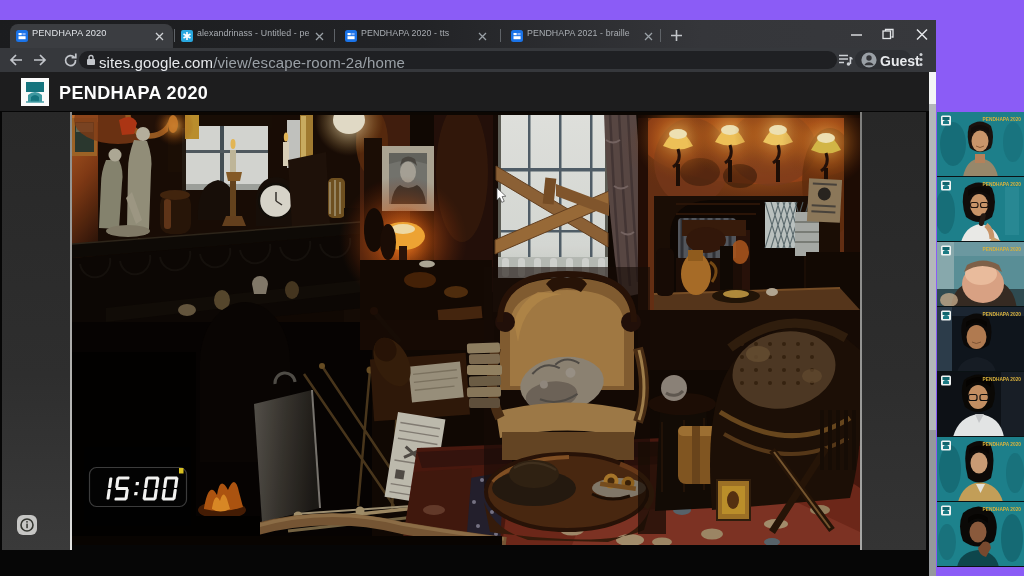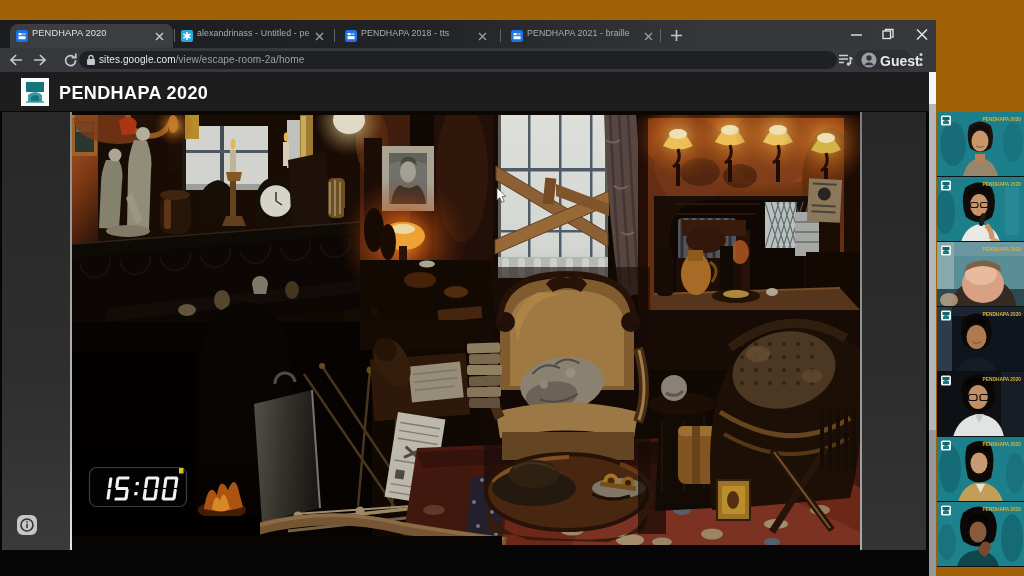--- a/index.html
+++ b/index.html
@@ -1,22 +1,22 @@
 <!DOCTYPE html>
 <html><head><meta charset="utf-8"><style>
 *{margin:0;padding:0;box-sizing:border-box}
 html,body{width:1024px;height:576px;background:#000;overflow:hidden;font-family:"Liberation Sans",sans-serif}
-.stage{position:absolute;left:0;top:0;width:1024px;height:576px;background:#a16207}
+.stage{position:absolute;left:0;top:0;width:1024px;height:576px;background:#8b5cf6}
 .tabbar{position:absolute;left:0;top:20px;width:936px;height:28px;background:linear-gradient(90deg,#1b1c1e 0%,#222326 45%,#35363a 75%,#37383c 100%)}
 .tab-active{position:absolute;left:10px;top:4px;width:163px;height:24px;background:#3b3d41;border-radius:8px 8px 0 0}
 .tabtxt{position:absolute;top:8px;font-size:8.8px;letter-spacing:0.1px;white-space:nowrap;overflow:hidden}
 .toolbar{position:absolute;left:0;top:48px;width:936px;height:23.5px;background:#36383c}
 .urlpill{position:absolute;left:79px;top:2.5px;width:758px;height:18.5px;border-radius:9.5px;background:#1f2023}
 .guestpill{position:absolute;left:855px;top:2px;width:56px;height:19px;border-radius:9.5px;background:#2d2f33}
-.url{position:absolute;left:99px;top:5.5px;font-size:10px;letter-spacing:0.1px}
+.url{position:absolute;left:99px;top:5.5px;font-size:15px;letter-spacing:0.1px}
 .siteheader{position:absolute;left:0;top:71.5px;width:936px;height:39.5px;background:#1d1d1e}
 .sitetitle{position:absolute;left:59px;top:83px;font-size:18px;font-weight:700;color:#fdfdfd;letter-spacing:0.4px}
 .content{position:absolute;left:0;top:111px;width:936px;height:465px;background:#060606}
 .scrollbar{position:absolute;left:929px;top:71.5px;width:7px;height:504.5px;background:#b4b7ba}
 .sb-thumb{position:absolute;left:929px;top:71.5px;width:7px;height:32px;background:#f4f5f6}
 .sb-low{position:absolute;left:929px;top:430px;width:7px;height:146px;background:#95989c}
 .panelL{position:absolute;left:2px;top:111.5px;width:68px;height:438px;background:linear-gradient(180deg,#282828,#2e2e2e 60%,#3a3a3a)}
 .panelR{position:absolute;left:862px;top:111.5px;width:64px;height:438px;background:linear-gradient(180deg,#272727,#2d2d2d 60%,#343434)}
 .seamL{position:absolute;left:70px;top:111.5px;width:2px;height:438px;background:linear-gradient(180deg,#8a8a88,#b8b8b6 70%,#e4e4e2)}
 .seamR{position:absolute;left:860px;top:111.5px;width:2px;height:438px;background:linear-gradient(180deg,#7e7e7c,#a8a8a6)}
@@ -43,21 +43,21 @@
 <div class="tabtxt" style="left:197px;color:#a9adb2;max-width:112px">alexandrinass - Untitled - pendh</div>
 <svg style="position:absolute;left:315px;top:11.5px" width="9" height="9">
         <path d="M1 1 L8 8 M8 1 L1 8" stroke="#9aa0a6" stroke-width="1.3"></path>
       </svg>
 <svg style="position:absolute;left:345px;top:9.5px" width="12" height="12">
         <rect width="12" height="12" rx="2.5" fill="#1a73e8"></rect>
         <rect x="2.5" y="3" width="3.2" height="2.2" fill="#fff"></rect>
         <rect x="6.4" y="3" width="3.2" height="2.2" fill="#8ab4f8"></rect>
         <rect x="2.5" y="6.2" width="7.1" height="3" fill="#fff"></rect>
       </svg>
-<div class="tabtxt" style="left:361px;color:#a9adb2;max-width:112px">PENDHAPA 2018 - tts</div>
+<div class="tabtxt" style="left:361px;color:#a9adb2;max-width:112px">PENDHAPA 2020 - tts</div>
 <svg style="position:absolute;left:478px;top:11.5px" width="9" height="9">
         <path d="M1 1 L8 8 M8 1 L1 8" stroke="#9aa0a6" stroke-width="1.3"></path>
       </svg>
 <svg style="position:absolute;left:511px;top:9.5px" width="12" height="12">
         <rect width="12" height="12" rx="2.5" fill="#1a73e8"></rect>
         <rect x="2.5" y="3" width="3.2" height="2.2" fill="#fff"></rect>
         <rect x="6.4" y="3" width="3.2" height="2.2" fill="#8ab4f8"></rect>
         <rect x="2.5" y="6.2" width="7.1" height="3" fill="#fff"></rect>
       </svg>
 <div class="tabtxt" style="left:527px;color:#a9adb2;max-width:112px">PENDHAPA 2021 - braille</div>

